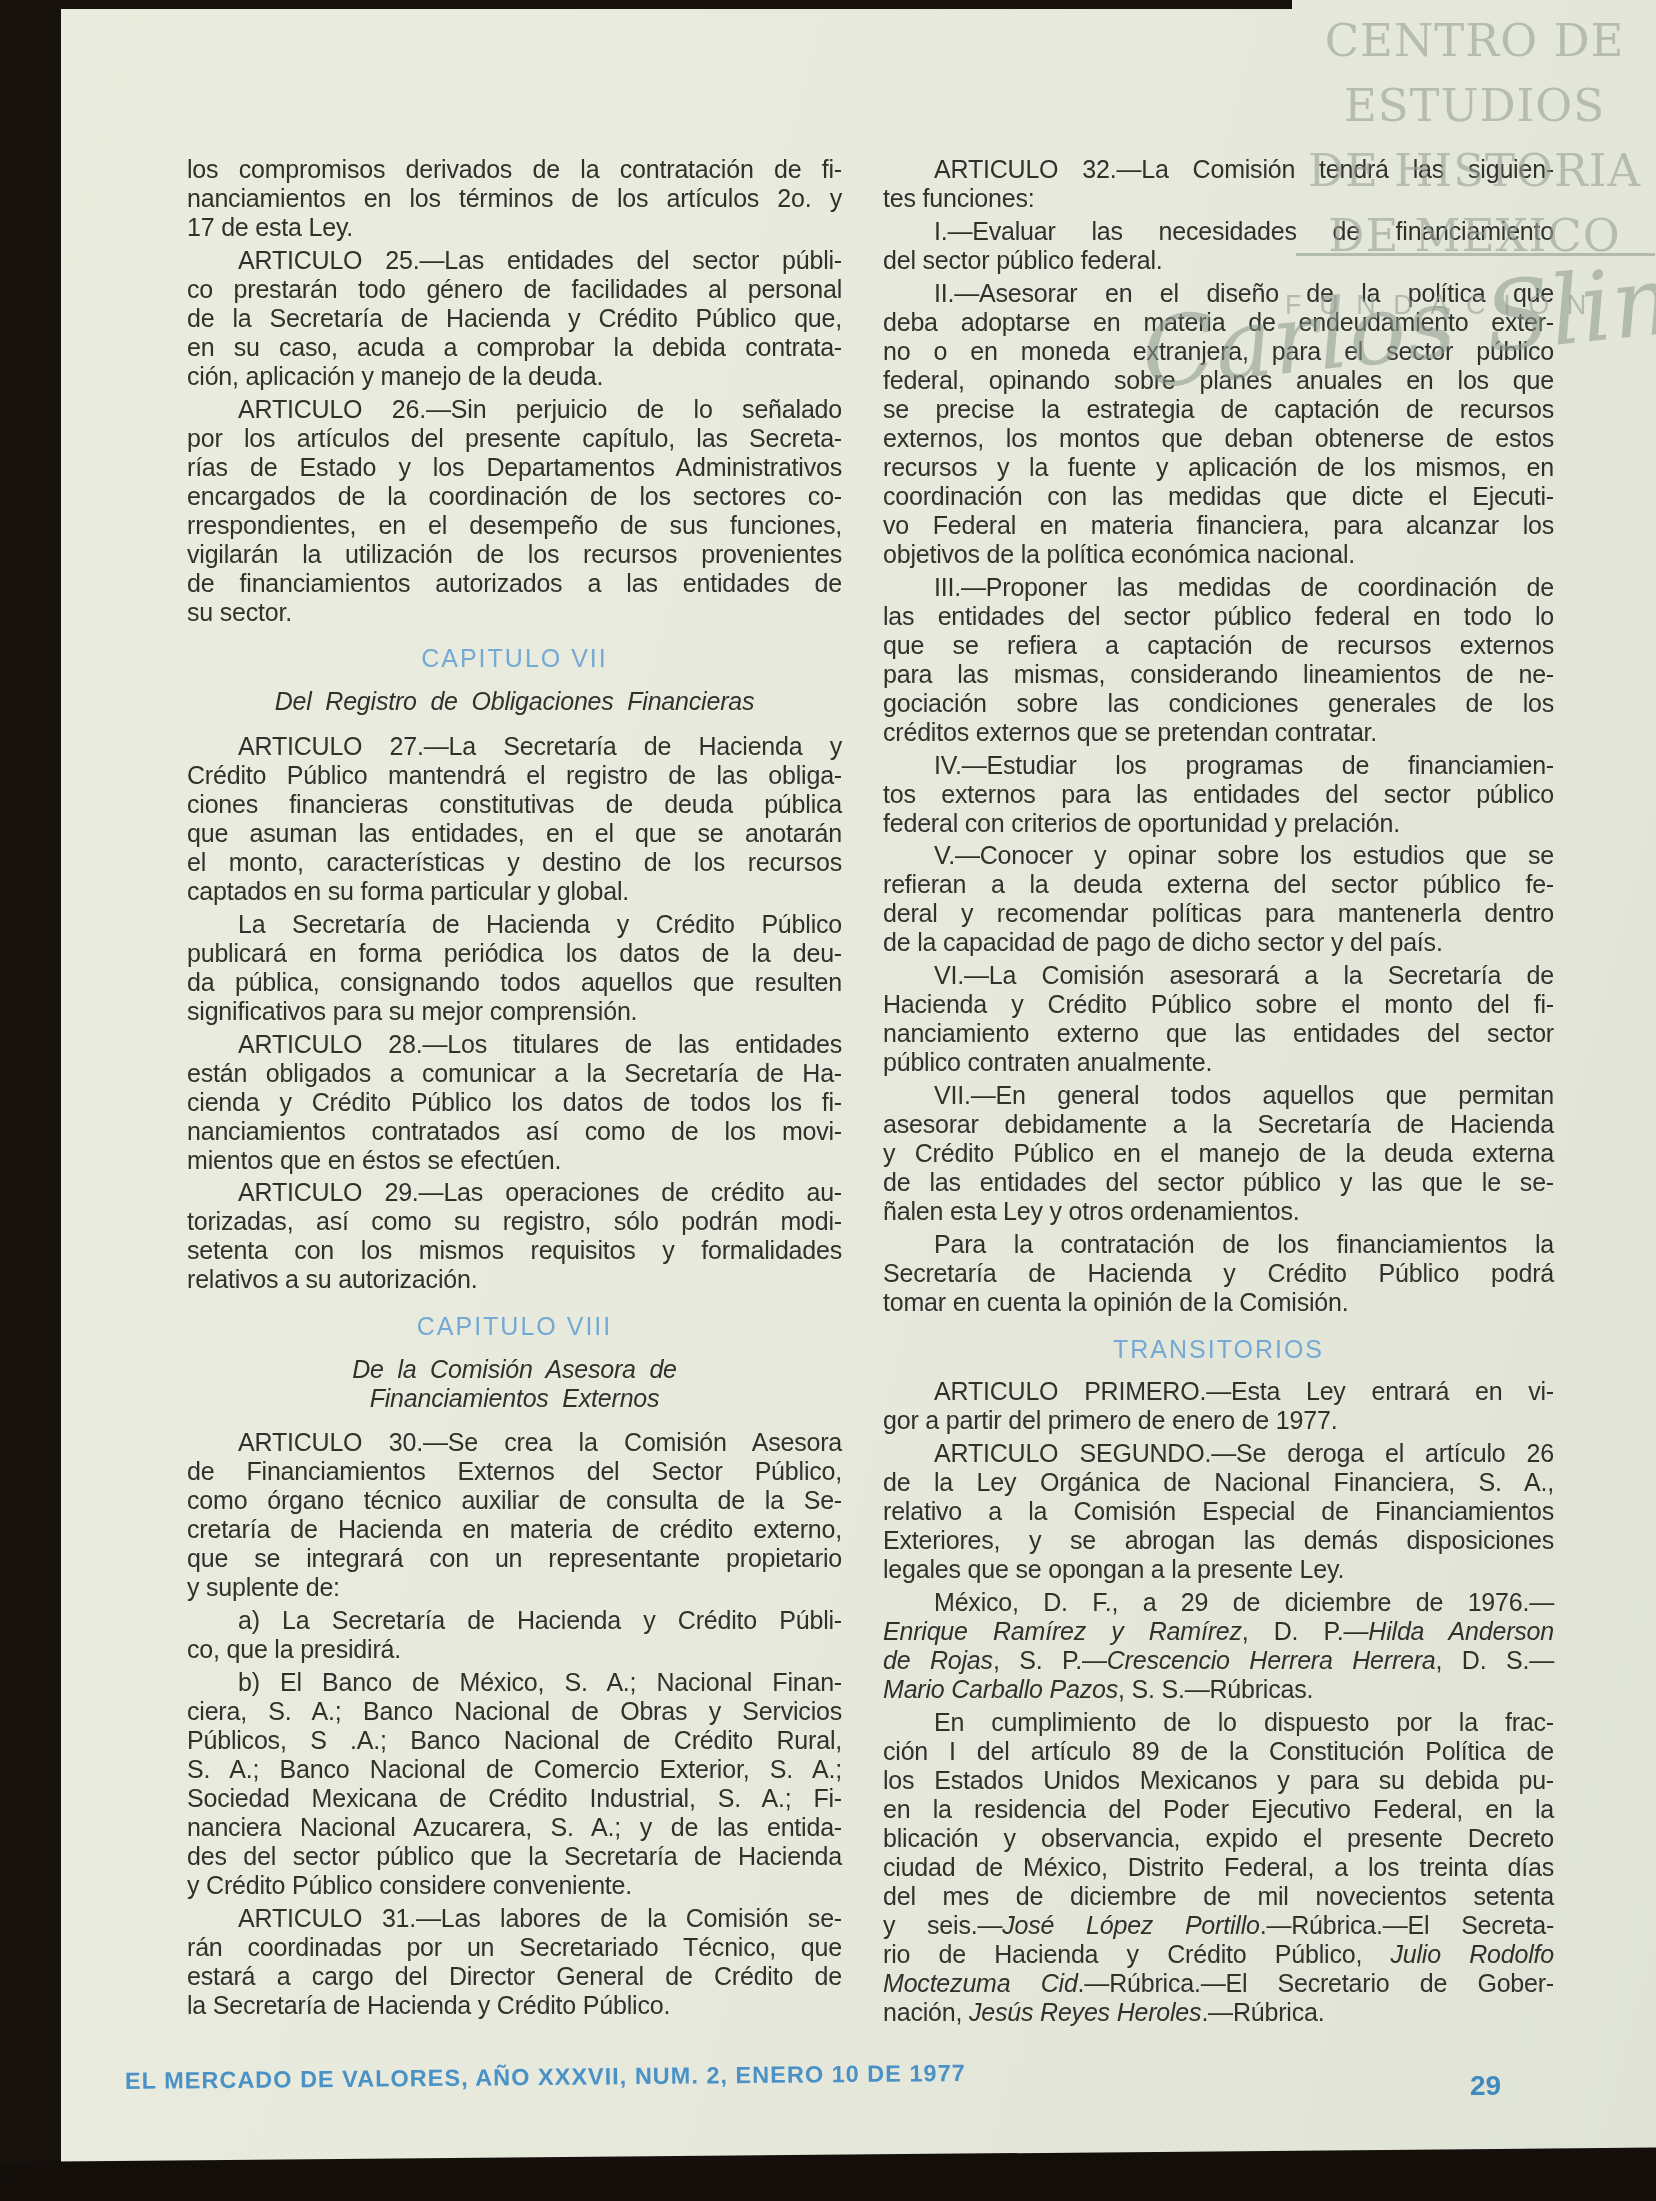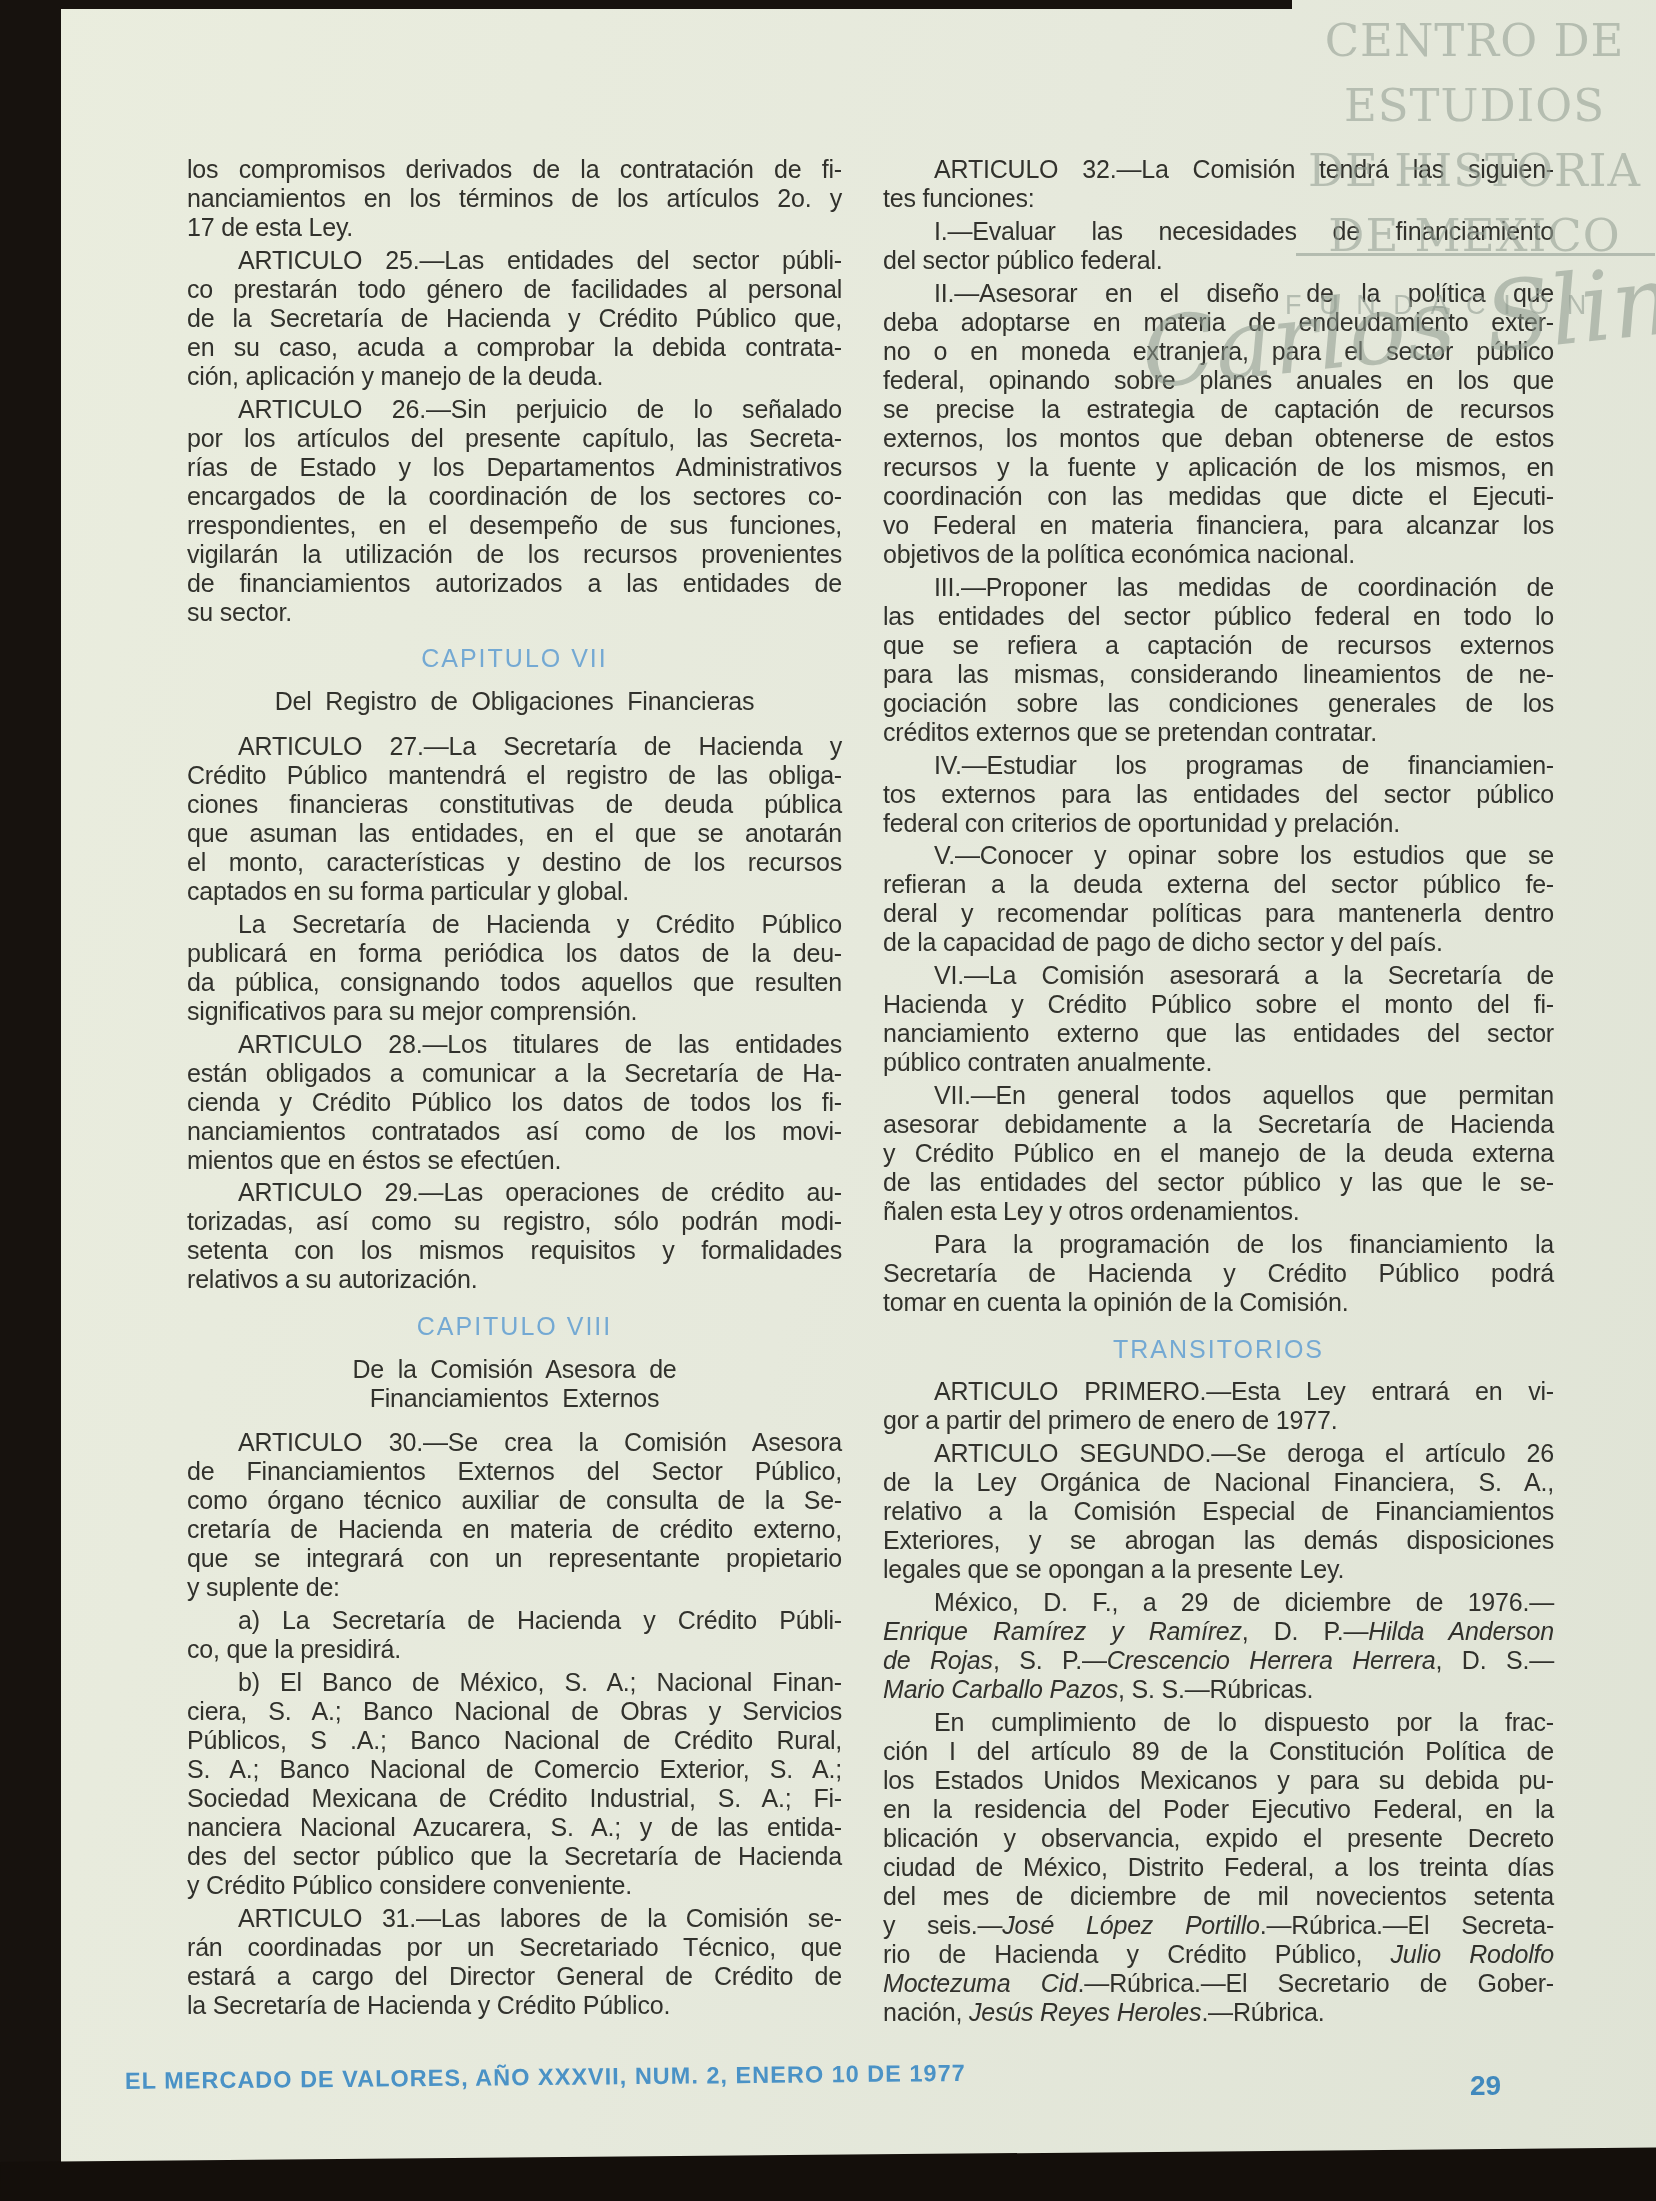--- a/index.html
+++ b/index.html
@@ -15,21 +15,21 @@
     transform:rotate(-0.5deg);transform-origin:left top;z-index:10;}
   .col{position:absolute;top:155px;font-size:25px;line-height:29px;letter-spacing:-0.2px;z-index:2;margin-left:48px;}
   #col-left{left:139px;width:655px;}
   #col-right{left:835px;width:671px;}
   .para{margin-bottom:3.9px;}
   .line{height:29px;text-align:justify;text-align-last:justify;text-justify:inter-word;white-space:nowrap;}
   .line.last{text-align-last:left;}
   .line.ind{padding-left:51px;}
   .line.ctr{text-align:center;text-align-last:center;}
   .chapter{height:29px;margin:17.6px 0 13.7px;text-align:center;letter-spacing:2px;color:#74a9d3;}
-  .subt{text-align:center;word-spacing:6.9px;margin-bottom:15.7px;}
+  .subt{font-style:italic;text-align:center;word-spacing:6.9px;margin-bottom:15.7px;}
   em{font-style:italic;}
   #wm{position:absolute;left:1292px;top:7.8px;width:365px;text-align:center;z-index:5;
       font-family:"DejaVu Serif","Liberation Serif",serif;font-size:45px;line-height:65px;
       color:#97a296;opacity:0.6;letter-spacing:1px;}
   #wm-underline{position:absolute;left:1296px;top:253px;width:359px;height:2.9px;background:#9aa59a;opacity:0.65;z-index:5;}
   #wm-foundation{position:absolute;left:1233px;top:290px;width:423px;text-align:center;z-index:5;
       font-size:27px;letter-spacing:17.6px;color:#9aa59a;opacity:0.65;}
   #wm-signature{position:absolute;left:1142px;top:299px;width:549px;z-index:6;white-space:nowrap;
       font-family:"DejaVu Serif","Liberation Serif",serif;font-style:italic;font-size:96px;
       color:#8d998d;opacity:0.55;transform:rotate(-6deg);transform-origin:left center;}
@@ -187,21 +187,21 @@
         <div class="line last">público contraten anualmente.</div>
       </div>
       <div class="para">
         <div class="line ind">VII.—En general todos aquellos que permitan</div>
         <div class="line">asesorar debidamente a la Secretaría de Hacienda</div>
         <div class="line">y Crédito Público en el manejo de la deuda externa</div>
         <div class="line">de las entidades del sector público y las que le se-</div>
         <div class="line last">ñalen esta Ley y otros ordenamientos.</div>
       </div>
       <div class="para">
-        <div class="line ind">Para la programación de los financiamiento la</div>
+        <div class="line ind">Para la contratación de los financiamientos la</div>
         <div class="line">Secretaría de Hacienda y Crédito Público podrá</div>
         <div class="line last">tomar en cuenta la opinión de la Comisión.</div>
       </div>
       <div class="chapter">TRANSITORIOS</div>
       <div class="para">
         <div class="line ind">ARTICULO PRIMERO.—Esta Ley entrará en vi-</div>
         <div class="line last">gor a partir del primero de enero de 1977.</div>
       </div>
       <div class="para">
         <div class="line ind">ARTICULO SEGUNDO.—Se deroga el artículo 26</div>

